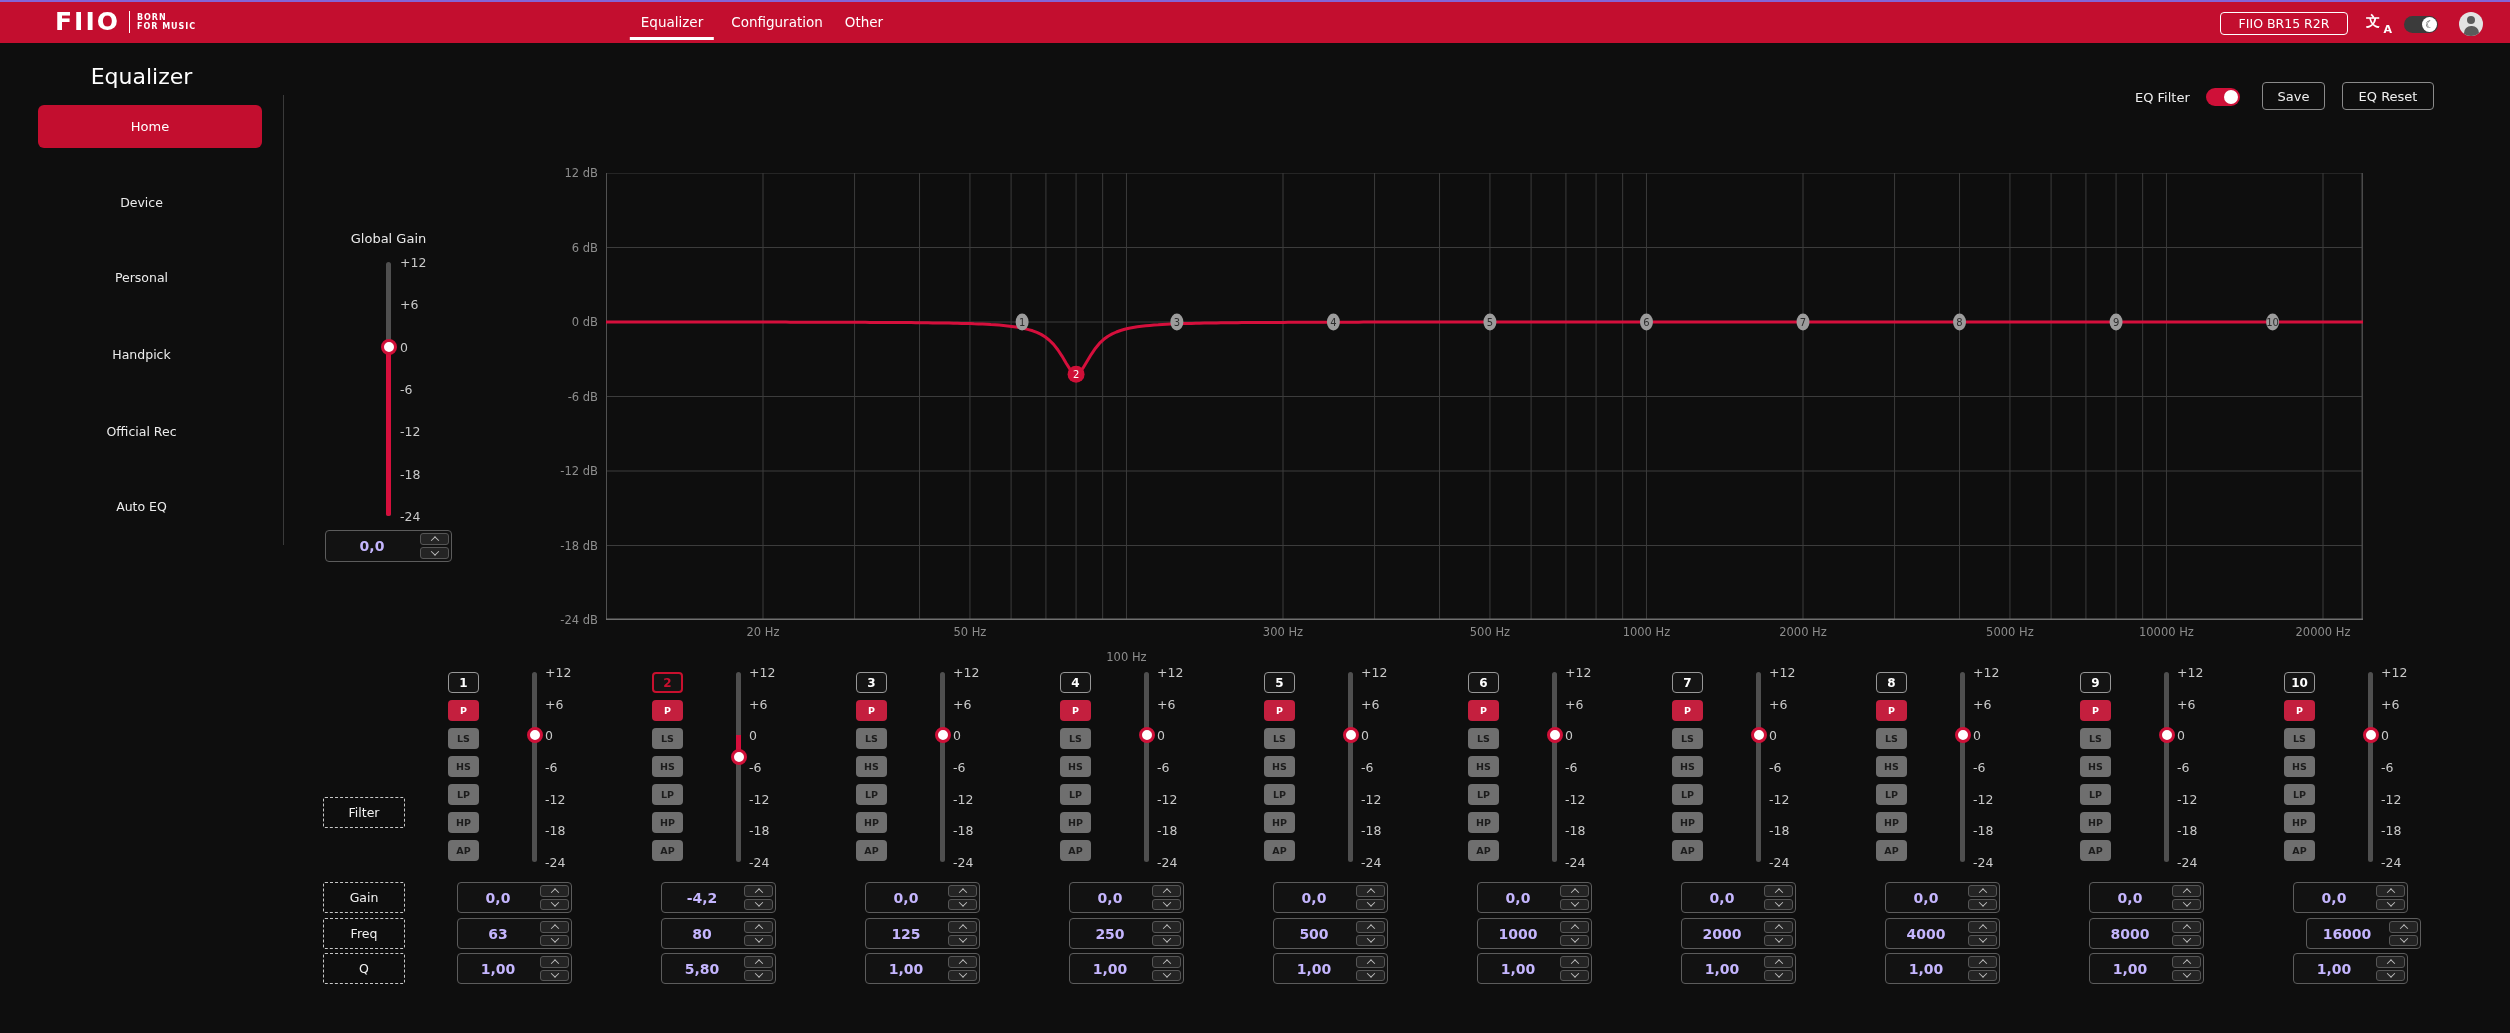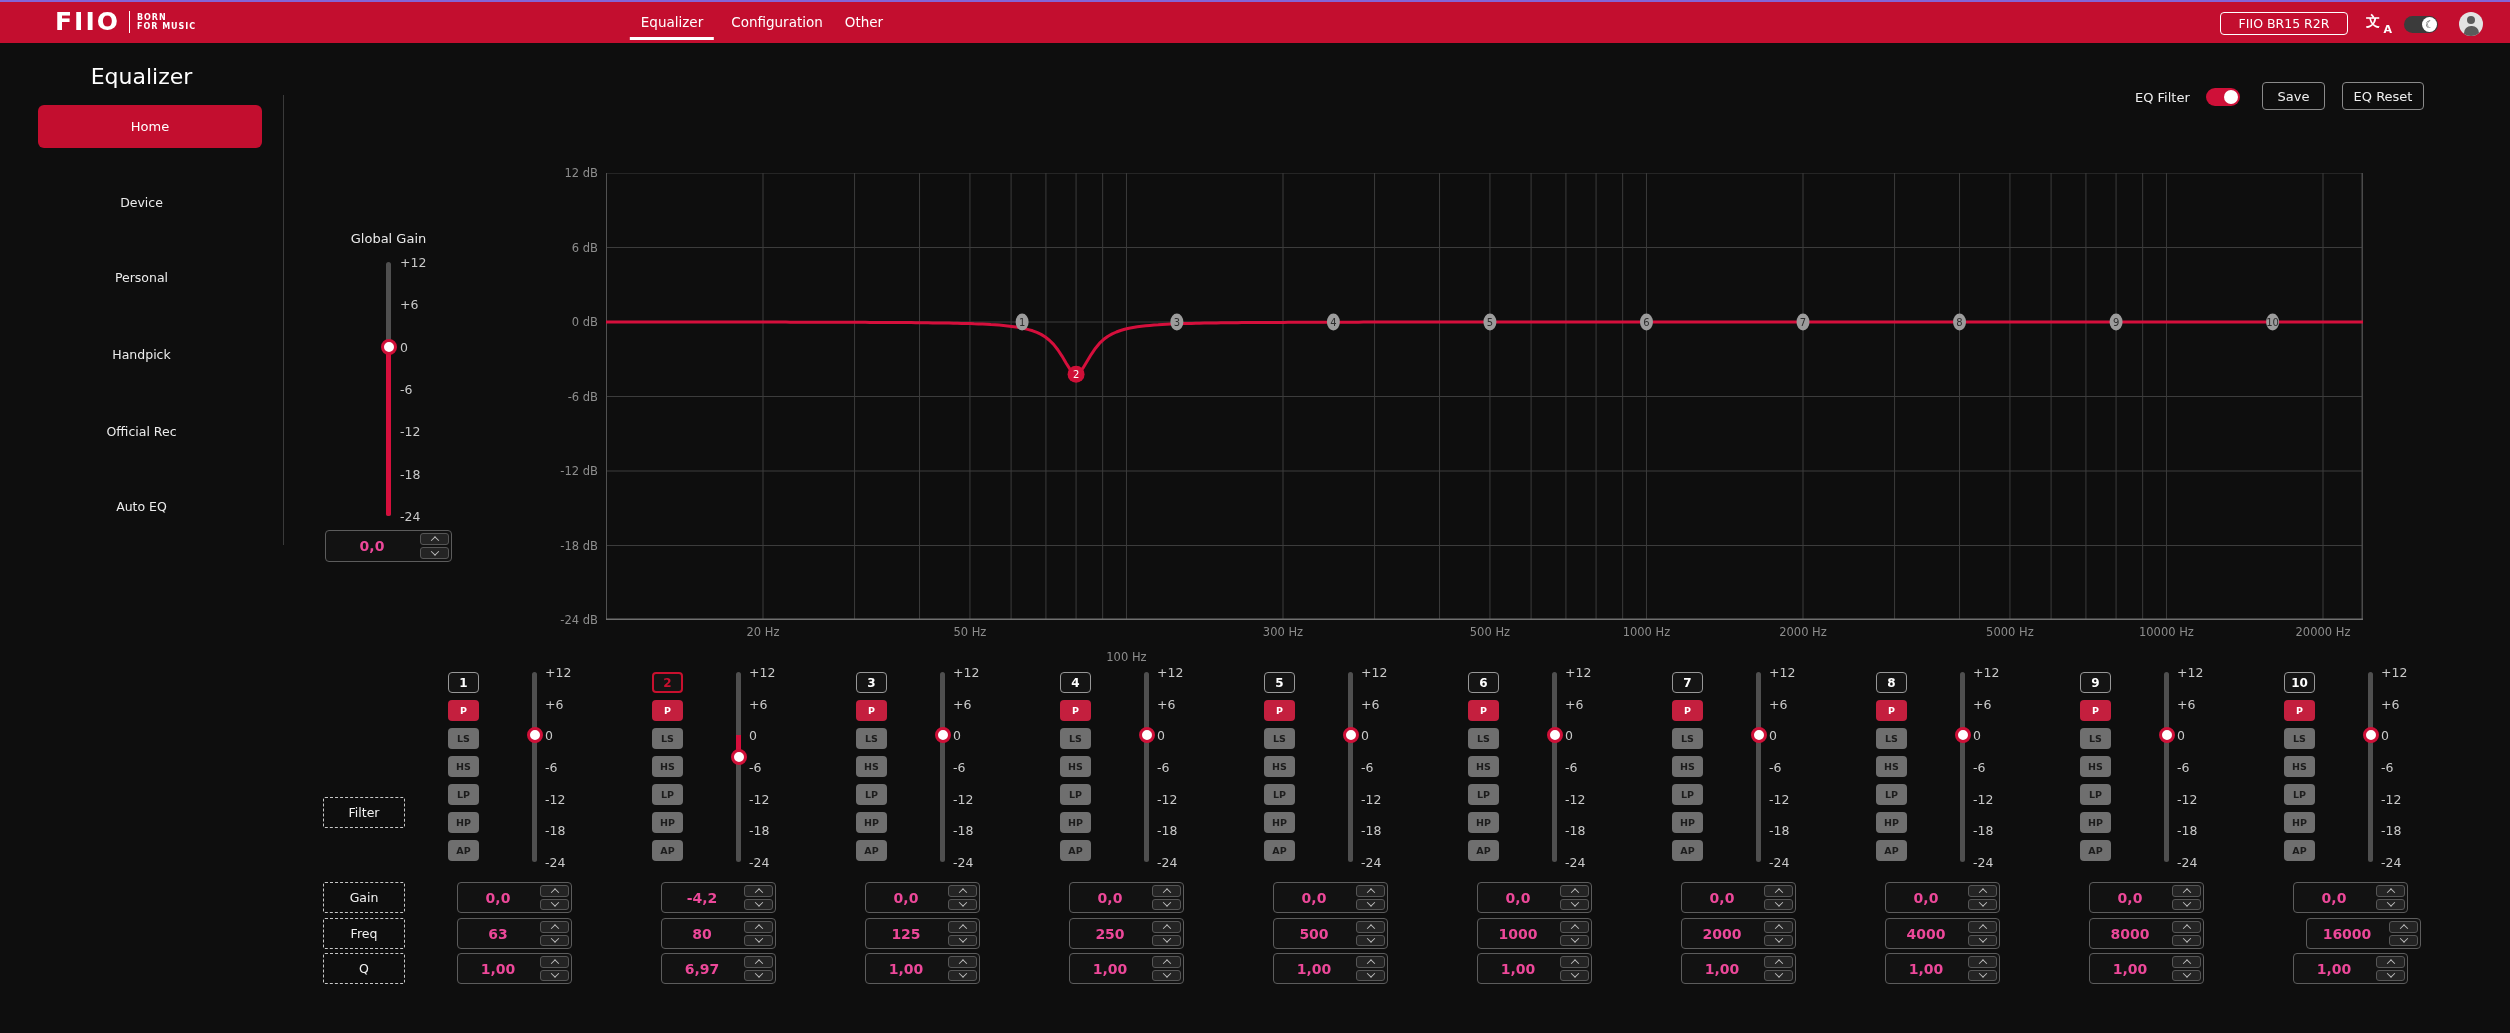--- a/index.html
+++ b/index.html
@@ -30,21 +30,21 @@
   .home-btn { position:absolute; left:38px; top:105px; width:224px; height:43px; background:#c30e2f; border:none; border-radius:6px; color:#fff; font-size:13px; font-family:inherit; cursor:pointer; }
   .side-item { position:absolute; left:0; width:283px; text-align:center; font-size:12.5px; color:#ececec; cursor:pointer; }
   .side-divider { position:absolute; left:283px; top:95px; width:1px; height:450px; background:#3a3a3a; }
 
   
   .eq-label { position:absolute; left:2135px; top:90px; font-size:13px; color:#f0f0f0; }
   .eq-toggle { position:absolute; left:2206px; top:88px; width:34px; height:18px; background:#cf1038; border-radius:10px; cursor:pointer; }
   .eq-toggle .knob { position:absolute; right:2px; top:2px; width:14px; height:14px; background:#fff; border-radius:50%; }
   .tool-btn { position:absolute; top:82px; height:28px; background:transparent; border:1px solid #8a8a8a; border-radius:4px; color:#f0f0f0; font-size:13px; font-family:inherit; cursor:pointer; }
   #save-btn { left:2262px; width:63px; }
-  #reset-btn { left:2342px; width:82px; }
+  #reset-btn { left:2342px; width:92px; }
 
   
   .gg-label { position:absolute; left:308px; top:231px; width:161px; text-align:center; font-size:13px; color:#eaeaea; }
   .gg-track { position:absolute; left:386px; top:262px; width:5px; height:254px; background:#4f4f4f; border-radius:3px; }
   .gg-fill  { position:absolute; left:386px; top:347px; width:5px; height:169px; background:#d50f3c; border-radius:3px; }
   .gg-thumb { position:absolute; left:381px; top:339px; width:16px; height:16px; background:#fff; border:3px solid #cf1038; border-radius:50%; }
   .gg-scale span { position:absolute; left:400px; transform:translateY(-50%); font-size:12.5px; color:#c9c9c9; }
   .gg-input { left:325px; top:530px; width:127px; height:32px; }
 
   
@@ -59,21 +59,21 @@
   .num.selected { border:2px solid #c8102e; color:#c8102e; }
   .fbtn { position:absolute; left:27px; width:31px; height:21px; border:none; border-radius:4px; background:#6f6f6f; color:#1c1c1c; font-size:9.5px; font-weight:700; font-family:inherit; cursor:pointer; }
   .fbtn.active { background:#c41f3e; color:#fff; }
   .track { position:absolute; left:111px; top:12px; width:5px; height:190px; background:#4f4f4f; border-radius:3px; }
   .bfill { position:absolute; left:111px; width:5px; background:#d50f3c; }
   .thumb { position:absolute; left:106px; width:16px; height:16px; background:#fff; border:3px solid #cf1038; border-radius:50%; cursor:pointer; }
   .bscale span { position:absolute; left:124px; transform:translateY(-50%); font-size:12.5px; color:#c9c9c9; }
 
   
   .spinbox { position:absolute; display:flex; background:#121212; border:1px solid #5c5c5c; border-radius:4px; }
-  .spinbox .val { flex:1; display:flex; align-items:center; justify-content:center; color:#ec4899; font-size:14px; font-weight:600; }
+  .spinbox .val { flex:1; display:flex; align-items:center; justify-content:center; color:#c4b5fd; font-size:14px; font-weight:600; }
   .spinbox .spin { width:33px; display:flex; flex-direction:column; gap:2px; padding:2px; }
   .spinbox .cell { flex:1; background:#242424; border:1px solid #565656; border-radius:3px; display:flex; align-items:center; justify-content:center; cursor:pointer; }
   .chev { width:6px; height:6px; border-style:solid; border-color:#bdbdbd; border-width:1.5px 1.5px 0 0; }
   .chev.up { transform:rotate(-45deg) translate(-1px,1px); }
   .chev.down { transform:rotate(135deg) translate(-1px,1px); }
   .band .spinbox { left:36px; width:115px; height:31px; }
 </style>
 </head>
 <body>
 
@@ -356,21 +356,21 @@
           <span class="spin">
             <span class="cell">
               <span class="chev up"></span>
             </span>
             <span class="cell">
               <span class="chev down"></span>
             </span>
           </span>
         </div>
         <div class="spinbox" style="top: 293px;">
-          <span class="val">6,97</span>
+          <span class="val">5,80</span>
           <span class="spin">
             <span class="cell">
               <span class="chev up"></span>
             </span>
             <span class="cell">
               <span class="chev down"></span>
             </span>
           </span>
         </div>
       </div>

